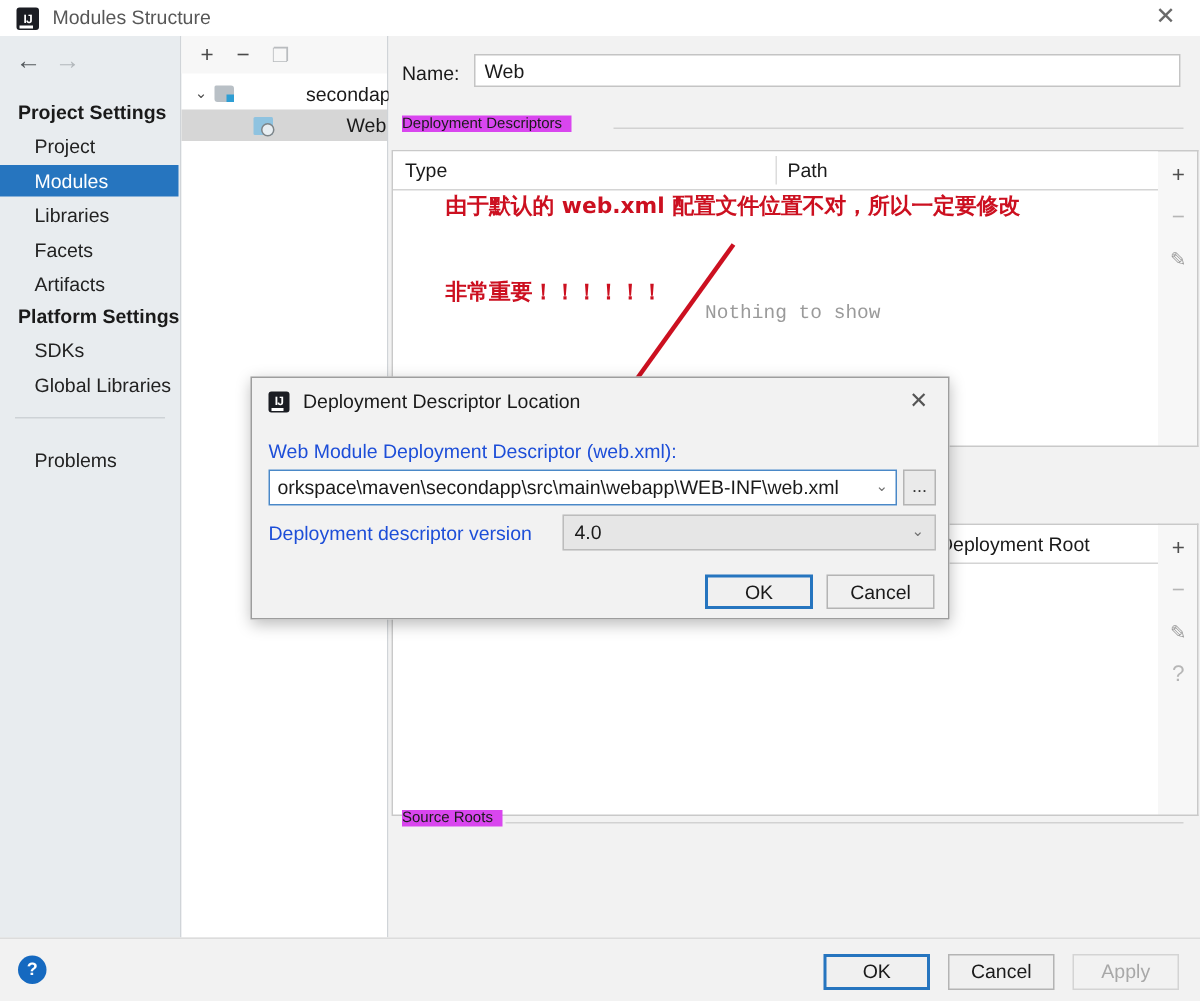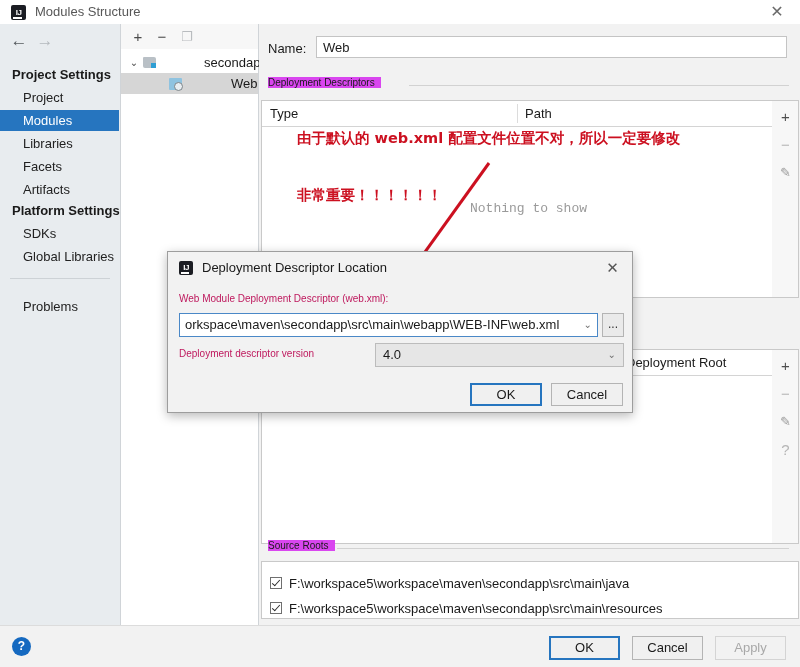--- a/index.html
+++ b/index.html
@@ -254,21 +254,21 @@
   }
   .dlg-title {
     position: absolute; left: 34px; top: 8px; font-size: 13px; color: #1a1a1a;
   }
   .dlg-close {
     position: absolute; right: 11px; top: 7px; width: 17px; height: 17px;
     color: #555; font-size: 15px; line-height: 17px; text-align: center;
     cursor: pointer;
   }
   .dlg-label {
-    position: absolute; font-size: 10px; color: #be185d;
+    position: absolute; font-size: 13px; color: #1d4ed8;
   }
   .combo {
     position: absolute; background: #ffffff;
     border: 1px solid #4a88c7; box-sizing: border-box;
   }
   .combo-text {
     position: absolute; left: 5px; top: 0; right: 24px; height: 100%;
     line-height: 22px; font-size: 13px; color: #1a1a1a;
     white-space: nowrap; overflow: hidden;
   }
@@ -395,30 +395,20 @@
     <div class="side-toolbar" style="left:513px; top:325px; width:27px; height:195px">
       <div class="st-btn" style="top:5px">+</div>
       <div class="st-btn dim" style="top:33px">−</div>
       <div class="st-btn pencil" style="top:61px">✎</div>
       <div class="st-btn dim" style="top:89px">?</div>
     </div>
 
     <div class="sec-title" style="left:9px; top:516px">Source Roots</div>
     <div class="sec-rule" style="left:78px; top:524px; width:452px"></div>
 
-    <div class="tablebox" style="left:2px; top:537px; width:538px; height:58px">
-      <div class="src-row" style="top:12px">
-        <span class="chk"></span>
-        <span class="src-text">F:\workspace5\workspace\maven\secondapp\src\main\java</span>
-      </div>
-      <div class="src-row" style="top:37px">
-        <span class="chk"></span>
-        <span class="src-text">F:\workspace5\workspace\maven\secondapp\src\main\resources</span>
-      </div>
-    </div>
   </div>
 
   <div class="annot" style="left:297px; top:128px">由于默认的 web.xml 配置文件位置不对，所以一定要修改</div>
   <div class="annot" style="left:297px; top:185px">非常重要！！！！！！</div>
 
   <svg class="annot-arrow" width="800" height="667">
     <line x1="489" y1="163" x2="407" y2="277" stroke="#cc1020" stroke-width="3"></line>
     <polygon points="401,287 414,270 396,268" fill="#cc1020"></polygon>
   </svg>
 

